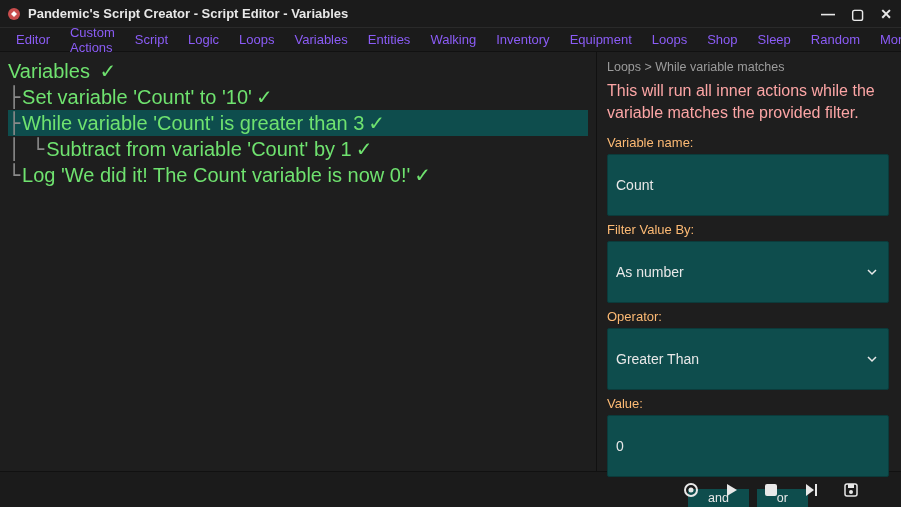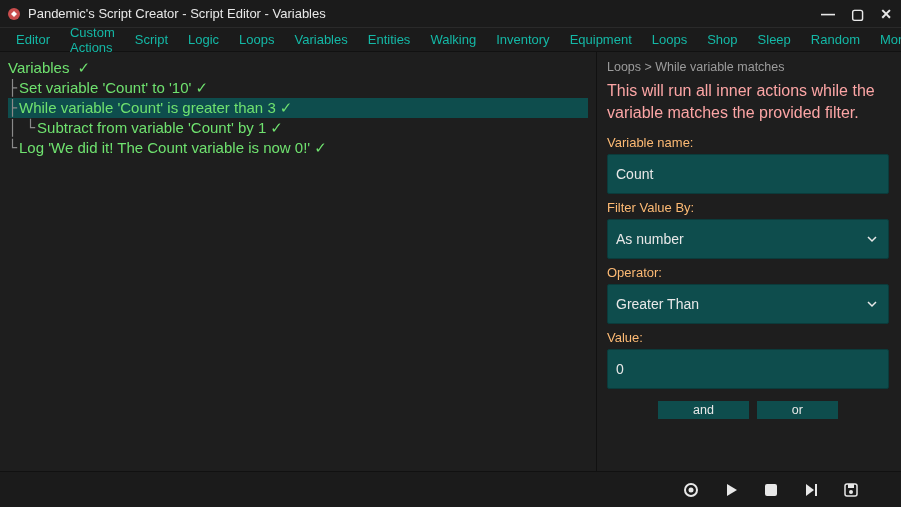--- a/index.html
+++ b/index.html
@@ -1,39 +1,39 @@
 <!DOCTYPE html>
 <html><head>
 <meta charset="utf-8">
 <style>
 *{box-sizing:border-box;margin:0;padding:0;font-family:"Segoe UI",Arial,sans-serif}
 body{background:#1e1e1e;width:901px;height:507px;overflow:hidden;color:#ddd;font-size:13px}
 .titlebar{background:#1b1b1b;height:28px;display:flex;align-items:center;padding:0 6px;border-bottom:1px solid #2a2a2a}
 .app-ico{width:16px;height:16px;margin-right:6px;display:inline-flex;align-items:center;justify-content:center}
-.titlebar-title{color:#e8e8e8;font-size:13px;font-weight:400;flex:1}
+.titlebar-title{color:#e8e8e8;font-size:13px;font-weight:700;flex:1}
 .win-btns{display:flex;gap:10px}
 .win-btn{color:#e8e8e8;font-size:14px;cursor:pointer;font-weight:600;padding:0 3px}
 .menubar{background:#1b1b1b;height:24px;display:flex;align-items:center;padding:0 6px;gap:0;border-bottom:1px solid #111}
-.menu-item{color:#14b8a6;font-size:13px;padding:2px 10px;cursor:pointer}
+.menu-item{color:#8b5cf6;font-size:13px;padding:2px 10px;cursor:pointer}
 .main{display:flex;height:calc(507px - 28px - 24px - 36px)}
 .tree{width:596px;padding:6px 8px;overflow:auto}
-.tree-line{padding:1px 0;white-space:nowrap;color:#6fe26f;font-size:15px}
+.tree-line{padding:1px 0;white-space:nowrap;color:#6fe26f;font-size:20px}
 .tree-line.header{color:#6fe26f}
 .tree-line .pre{color:#8a8a8a;margin-right:2px;font-family:monospace;display:inline-block}
 .tree-line.sel{background:#0e4d4d}
 .tick{color:#6fe26f;margin-left:4px}
 .sidepanel{width:305px;padding:8px 12px 8px 10px;border-left:1px solid #111}
 .crumb{color:#9c9c9c;font-size:12.5px;margin-bottom:6px}
 .desc{color:#fca5a5;font-size:16px;line-height:1.4;margin-bottom:10px}
 .field-label{color:#fdba74;font-size:13px;margin:6px 0 4px}
-.text-input,.select-box{width:100%;background:#0e4d4d;border:1px solid #0b3b3b;color:#e8e8e8;font-size:14px;padding:11px 8px;border-radius:2px}
+.text-input,.select-box{width:100%;background:#0e4d4d;border:1px solid #0b3b3b;color:#e8e8e8;font-size:14px;padding:22px 8px;border-radius:2px}
 .select-box{display:flex;align-items:center;justify-content:space-between;cursor:pointer}
 .chev{width:16px;height:16px;display:flex;align-items:center;justify-content:center}
 .logic-btns{display:flex;gap:8px;justify-content:center;margin-top:12px}
-.logic-btn{background:#0e4d4d;color:#e8e8e8;padding:2px 35px;font-size:12.5px;border:none;cursor:pointer}
+.logic-btn{background:#0e4d4d;color:#e8e8e8;padding:2px 20px;font-size:12.5px;border:none;cursor:pointer}
 .player{height:36px;background:#1b1b1b;display:flex;align-items:center;justify-content:flex-end;padding-right:40px;gap:20px;border-top:1px solid #111}
 .p-btn{width:20px;height:20px;display:flex;align-items:center;justify-content:center;cursor:pointer}
 svg{display:block}
 </style>
 </head>
 <body>
 
 <div class="titlebar">
   <span class="app-ico">
     <svg width="14" height="14" viewBox="0 0 14 14">

